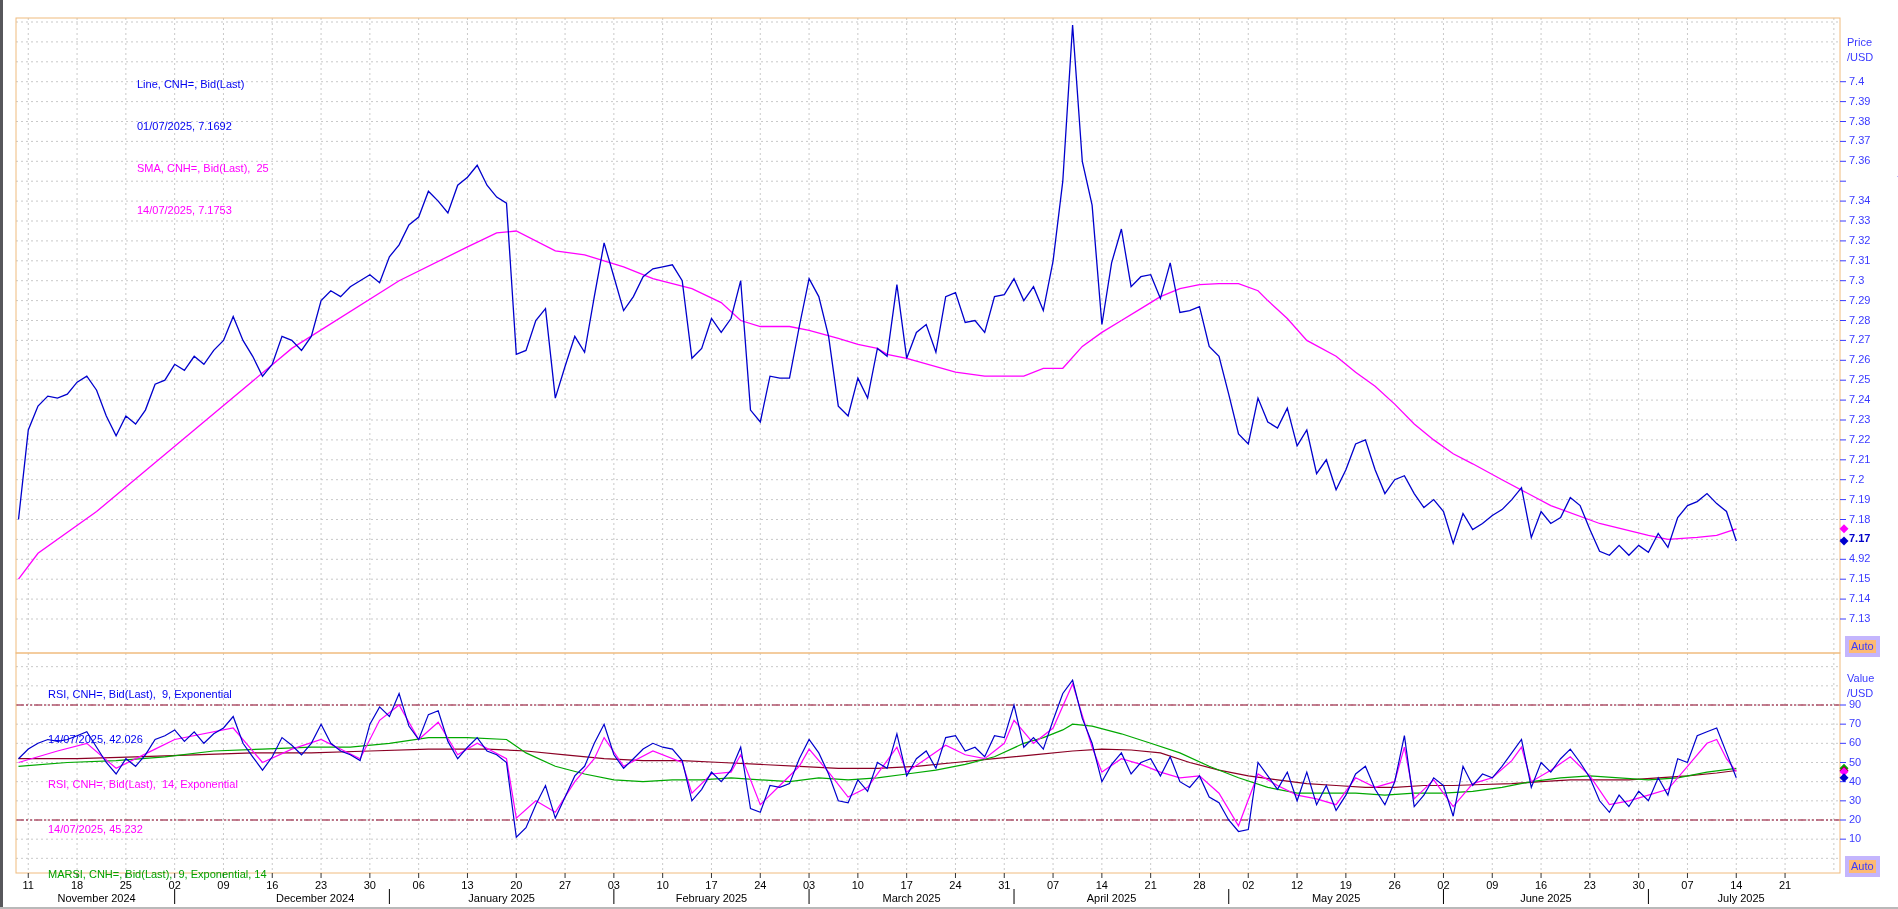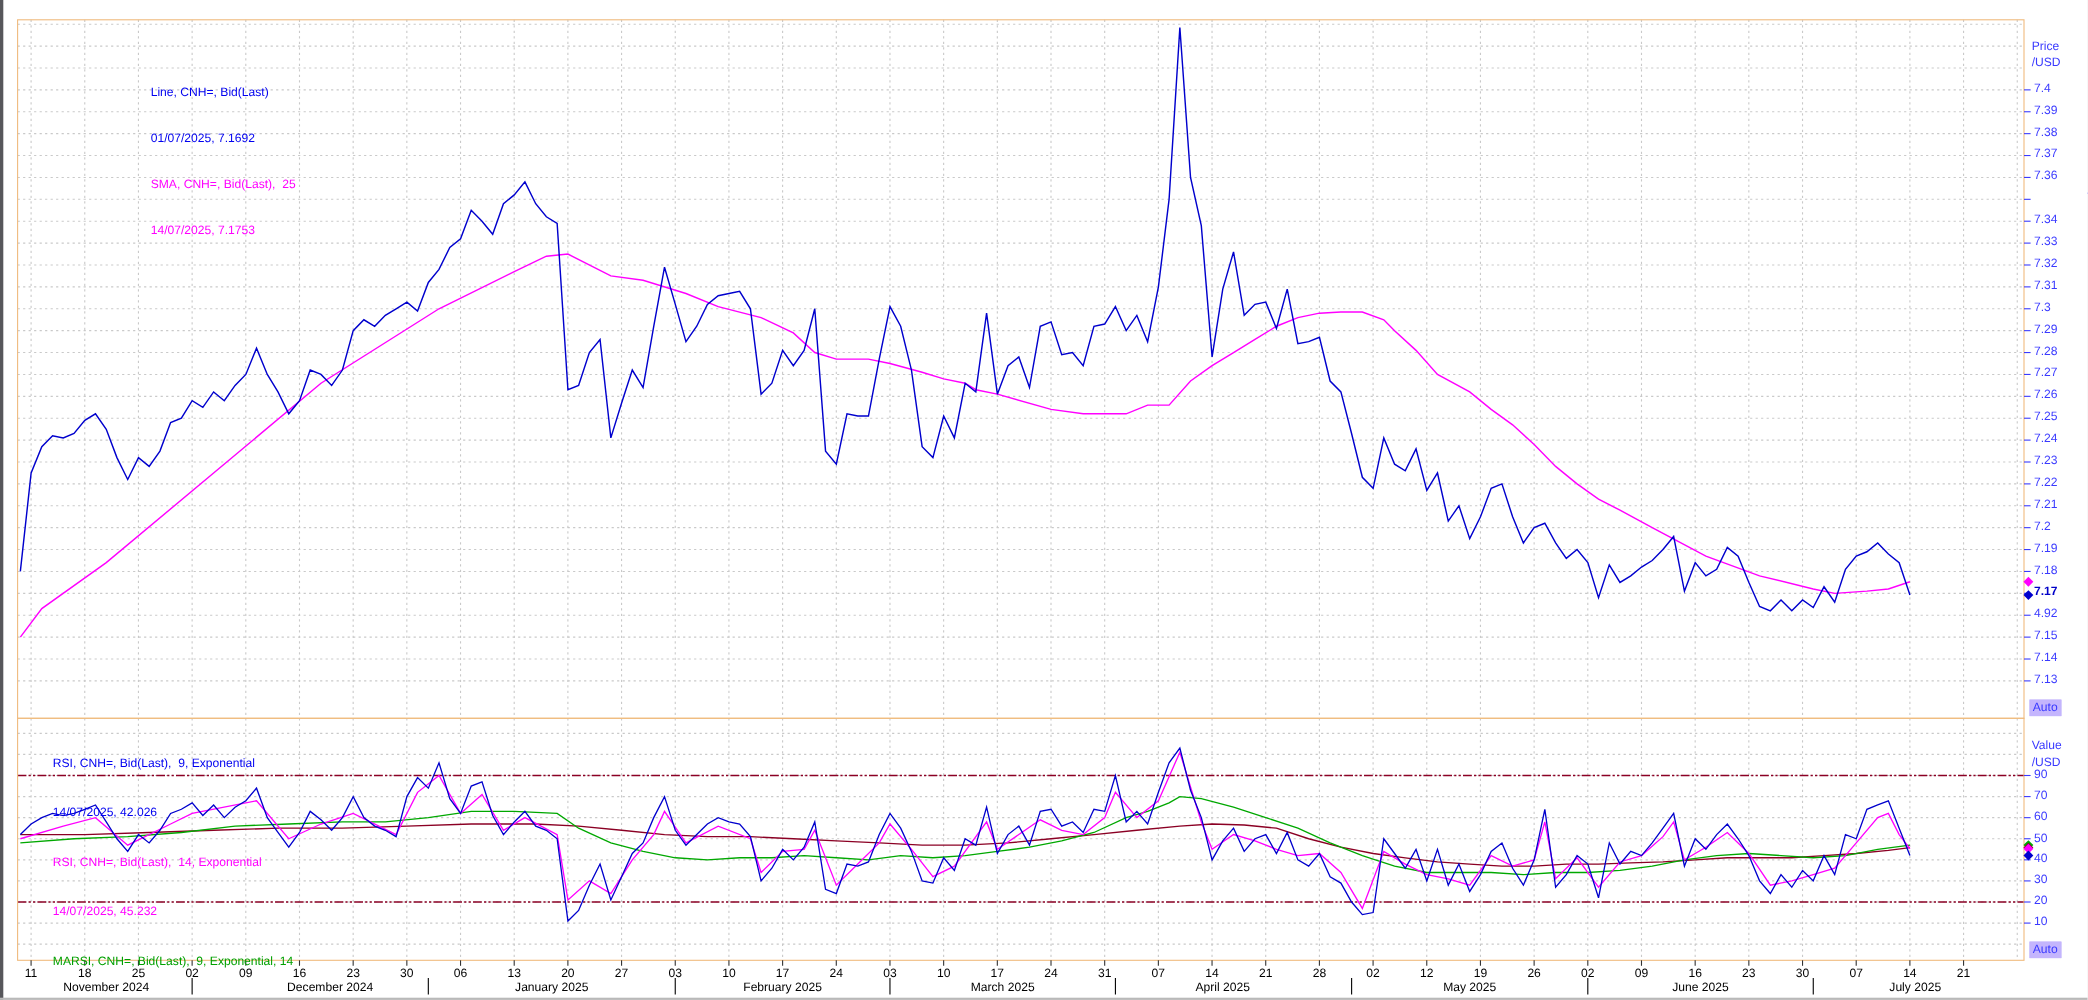--- a/index.html
+++ b/index.html
@@ -11,21 +11,21 @@
   .chart-title{position:absolute;left:10px;top:2px;color:#000}
   .date-range{position:absolute;right:6px;top:2px;color:#000}
   #chart-svg{position:absolute;left:0;top:0}
   .legend{position:absolute;white-space:pre;pointer-events:none}
   .price-legend{left:137px;top:49px;line-height:14px}
   .rsi-legend{left:48px;top:657px;line-height:15px}
   .lg-blue{color:#0000f0}
   .lg-magenta{color:#ff00ff}
   .lg-green{color:#00a000}
   .ax-unit{position:absolute;color:#3a3aff}
-  .auto-btn{position:absolute;color:#3a3aff;border:1px solid #c4b5fd;background:#c4b5fd;
+  .auto-btn{position:absolute;color:#3a3aff;border:4px solid #c4b5fd;background:#fdba74;
             padding:0 2px;line-height:12px;height:13px;cursor:pointer}
   #axis-labels{position:absolute;left:0;top:0;width:1898px;height:909px;pointer-events:none}
   .axlbl{position:absolute;color:#3a3aff}
   .axlbl.emph{font-weight:bold;color:#0000c8}
   .xlbl{position:absolute;color:#000;text-align:center}
 </style>
 </head>
 <body>
 
 <div class="screen">
@@ -309,21 +309,21 @@
       <div class="xlbl" style="left: 1383.66px; top: 879px; width: 22px;">26</div>
       <div class="xlbl" style="left: 1432.46px; top: 879px; width: 22px;">02</div>
       <div class="xlbl" style="left: 1481.26px; top: 879px; width: 22px;">09</div>
       <div class="xlbl" style="left: 1530.06px; top: 879px; width: 22px;">16</div>
       <div class="xlbl" style="left: 1578.86px; top: 879px; width: 22px;">23</div>
       <div class="xlbl" style="left: 1627.66px; top: 879px; width: 22px;">30</div>
       <div class="xlbl" style="left: 1676.46px; top: 879px; width: 22px;">07</div>
       <div class="xlbl" style="left: 1725.26px; top: 879px; width: 22px;">14</div>
       <div class="xlbl" style="left: 1774.06px; top: 879px; width: 22px;">21</div>
       <div class="xlbl" style="left: 18.5px; top: 892px; width: 156.16px;">November 2024</div>
-      <div class="xlbl" style="left: 174.66px; top: 892px; width: 251px;">December 2024</div>
+      <div class="xlbl" style="left: 174.66px; top: 892px; width: 251px; padding-left: 15px;">December 2024</div>
       <div class="xlbl" style="left: 389.38px; top: 892px; width: 224.48px;">January 2025</div>
       <div class="xlbl" style="left: 613.86px; top: 892px; width: 195.2px;">February 2025</div>
       <div class="xlbl" style="left: 809.06px; top: 892px; width: 204.96px;">March 2025</div>
       <div class="xlbl" style="left: 1014.02px; top: 892px; width: 195px;">April 2025</div>
       <div class="xlbl" style="left: 1228.74px; top: 892px; width: 214.72px;">May 2025</div>
       <div class="xlbl" style="left: 1443.46px; top: 892px; width: 204.96px;">June 2025</div>
       <div class="xlbl" style="left: 1648.42px; top: 892px; width: 185.44px;">July 2025</div>
     </div>
 </div>
 

